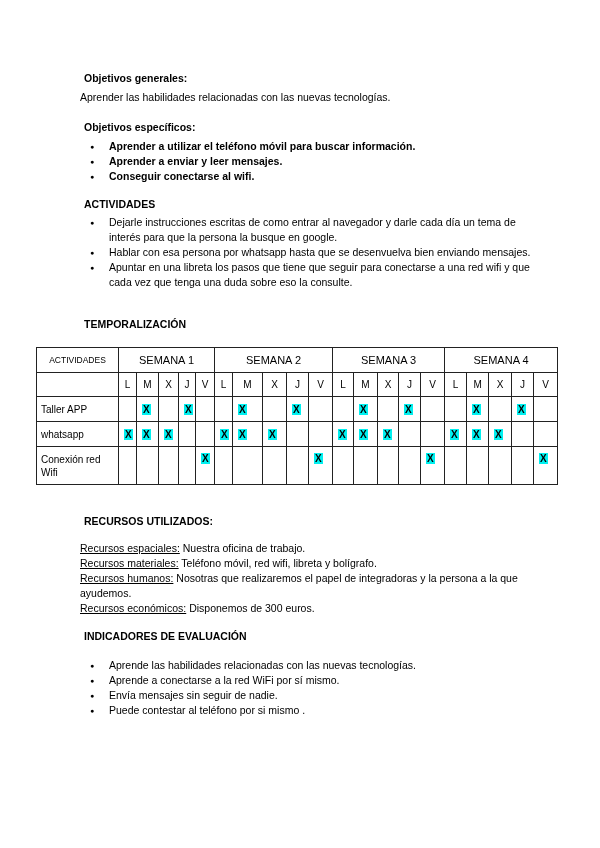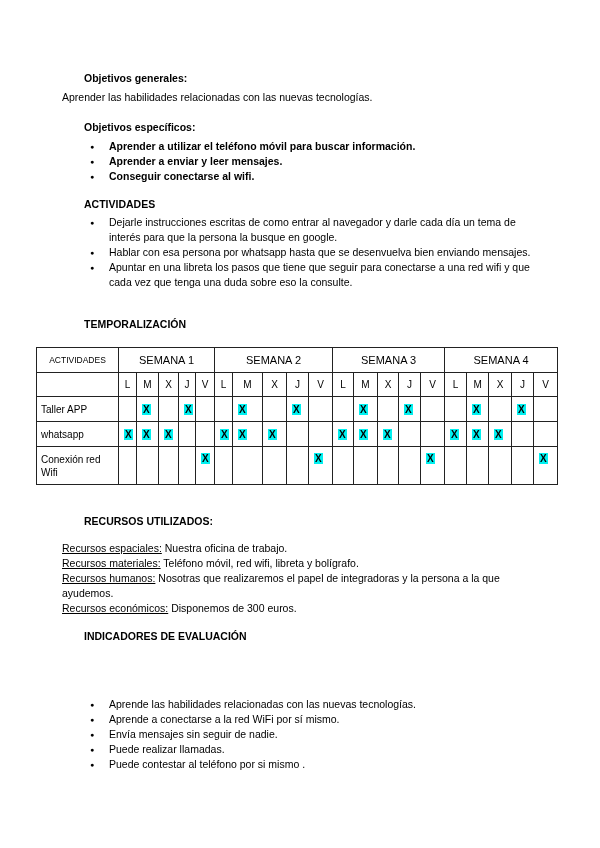--- a/index.html
+++ b/index.html
@@ -1,20 +1,20 @@
 <!DOCTYPE html>
 <html><head>
   <meta charset="utf-8">
   <style>
     html, body { margin: 0; padding: 0; background: #ffffff; }
     body { width: 600px; height: 848px; position: relative; overflow: hidden;
       font-family: "Liberation Sans", sans-serif; color: #000; font-size: 10.5px; }
     .abs { position: absolute; }
     .h { font-weight: bold; font-size: 10.5px; left: 72px; margin-left: 12px; }
-    .p { left: 62px; font-size: 10.5px; line-height: 15px; }
+    .p { left: 80px; font-size: 10.5px; line-height: 15px; }
     ul.bl { position: absolute; margin: 0; padding: 0; list-style: none; }
     ul.bl li { position: relative; padding-left: 37px; line-height: 15px; font-size: 10.5px; }
     ul.bl li::before { content: "\25CF"; position: absolute; left: 18px; font-size: 7px; top: 0; line-height: 15px; }
     .u { text-decoration: underline; }
     table.tt { position: absolute; left: 36px; top: 347px; border-collapse: collapse; table-layout: fixed; width: 521px; }
     table.tt td { border: 1.3px solid #222; padding: 0; font-size: 10px; text-align: center; vertical-align: middle; }
     table.tt td.lab { text-align: left; padding-left: 4px; }
     .mark { background: #00f0f0; font-weight: bold; font-size: 10px; padding: 0 1px; }
     .cell-left { text-align: left !important; padding-left: 5px !important; }
   </style>
@@ -169,19 +169,18 @@
 
 <div class="abs h" style="top:515px;">RECURSOS UTILIZADOS:</div>
 <div class="abs p" style="top:541px; width:460px;">
   <div><span class="u">Recursos espaciales:</span><span> Nuestra oficina de trabajo.</span></div>
   <div><span class="u">Recursos materiales:</span><span> Teléfono móvil, red wifi, libreta y bolígrafo.</span></div>
   <div><span class="u">Recursos humanos:</span><span> Nosotras que realizaremos el papel de integradoras y la persona a la que ayudemos.</span></div>
   <div><span class="u">Recursos económicos:</span><span> Disponemos de 300 euros.</span></div>
 </div>
 
 <div class="abs h" style="top:630px;text-align:right;">INDICADORES DE EVALUACIÓN</div>
-<ul class="bl" style="left:72px; top:658px; width:460px;margin-top:39px;">
+<ul class="bl" style="left:72px; top:658px; width:460px;">
   <li>Aprende las habilidades relacionadas con las nuevas tecnologías.</li>
   <li>Aprende a conectarse a la red WiFi por sí mismo.</li>
   <li>Envía mensajes sin seguir de nadie.</li>
-  <li>Puede realizar llamadas.</li>
   <li>Puede contestar al teléfono por si mismo .</li>
 </ul>
 
 </body></html>

